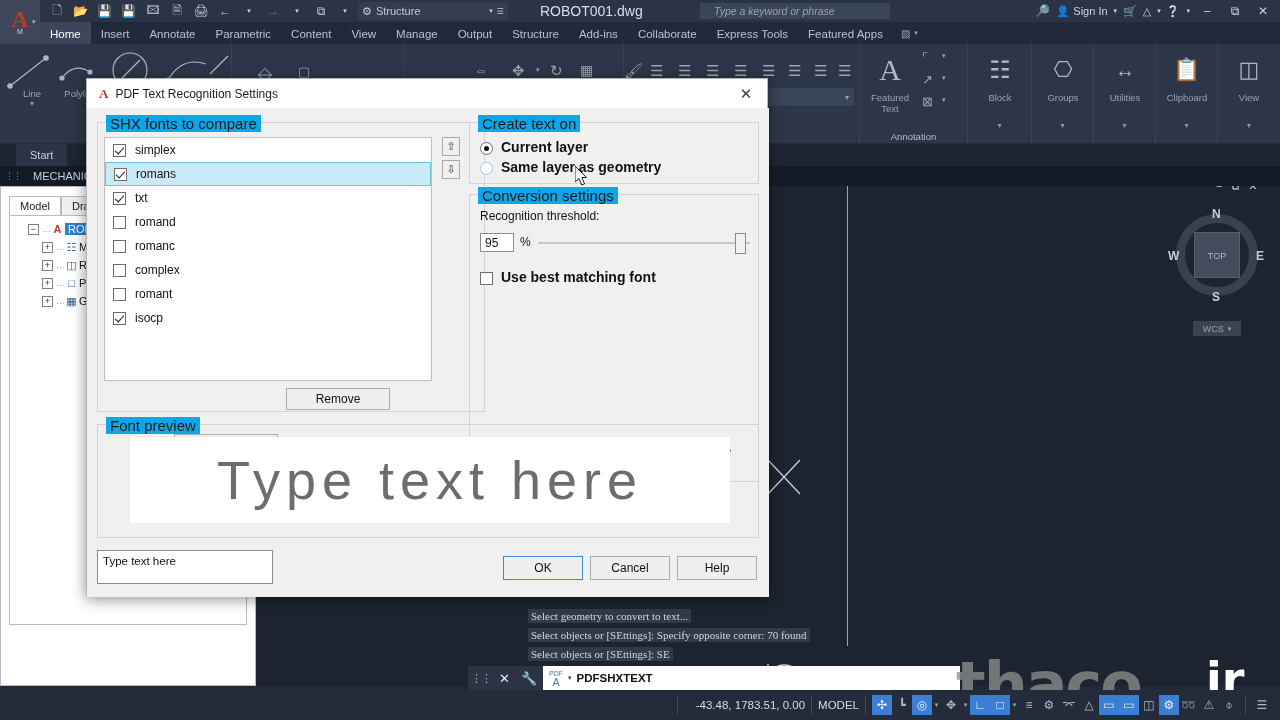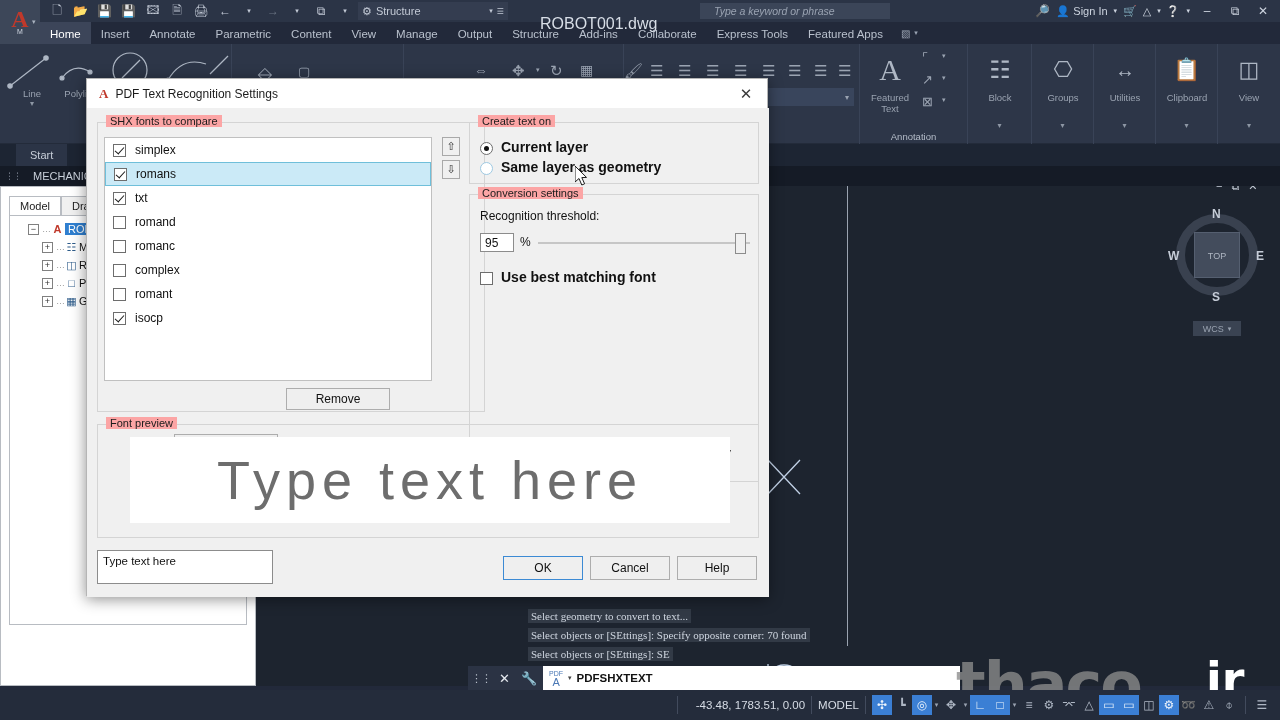--- a/index.html
+++ b/index.html
@@ -26,21 +26,21 @@
   .logo-a .glyph { color:#c0392b; font-size:24px; font-weight:bold; line-height:18px; font-family:"Liberation Serif", serif;}
   .logo-a .sub { color:#cfd6e0; font-size:7px; line-height:7px; }
   .logo-caret { position:absolute; left:32px; top:18px; color:#aab3c0; font-size:7px;}
 
   .qat { position:absolute; left:46px; top:0; height:22px; display:flex; align-items:center; gap:2px;}
   .qicon { width:22px; height:20px; display:flex; align-items:center; justify-content:center; color:#c3cad6; font-size:12px;}
   .wscombo {
     height:18px; background:#343d50; display:flex; align-items:center; gap:4px;
     padding:0 4px; color:#c3cad6; font-size:11px; min-width:150px;
   }
-  .title-doc { position:absolute; left:540px; top:15px; color:#d8dee7; font-size:16px;}
+  .title-doc { position:absolute; left:540px; top:3px; color:#d8dee7; font-size:14px;}
   .searchbox {
     position:absolute; left:700px; top:3px; width:190px; height:16px;
     background:#3b4558; color:#9aa3b2; font-size:10.5px; font-style:italic;
     display:flex; align-items:center; padding-left:14px;
   }
   .search-caret { position:absolute; left:703px; top:6px; color:#9aa3b2; font-size:8px;}
   .tb-right { position:absolute; right:0; top:0; height:22px; display:flex; align-items:center; gap:6px; padding-right:6px;}
   .tb-right .item { color:#cdd4df; font-size:11px; display:flex; align-items:center; gap:3px;}
   .wbtn { width:22px; height:22px; display:flex; align-items:center; justify-content:center; color:#cdd4df; font-size:12px;}
 
@@ -133,22 +133,22 @@
   }
   .dlg-title { height:29px; background:#ffffff; display:flex; align-items:center; padding-left:12px; gap:7px;}
   .dlg-title .al { color:#c0392b; font-size:13px; font-weight:bold; font-family:"Liberation Serif", serif;}
   .dlg-title .tt { font-size:12px; color:#1b1b1b;}
   .dlg-close { position:absolute; right:0; top:0; width:42px; height:29px; display:flex; align-items:center; justify-content:center; color:#3a3a3a; font-size:15px;}
 
   .dlg-body { position:absolute; left:0; top:29px; width:682px; height:489px; background:#f0f0f0;}
 
   .gbox { position:absolute; border:1px solid #d4d4d4; }
   .gbox > .legend {
-    position:absolute; top:-8px; left:8px; background:#fca5a5; padding:0 4px;
-    font-size:11px; color:#1b1b1b;
+    position:absolute; top:-8px; left:8px; background:#0ea5e9; padding:0 4px;
+    font-size:15px; color:#1b1b1b;
   }
 
   .listbox { position:absolute; background:#ffffff; border:1px solid #c0c0c0; overflow:hidden;}
   .lrow { height:24px; display:flex; align-items:center; padding-left:8px; font-size:12px; color:#111;}
   .lrow.sel { background:#cbeaf7; border:1px solid #6fbfda;}
   .cb { width:13px; height:13px; border:1px solid #6d6d6d; background:#fff; margin-right:9px; flex:none; position:relative;}
   .cb.checked::after {
     content:""; position:absolute; left:3px; top:0px; width:4px; height:8px;
     border:solid #1a1a1a; border-width:0 1.6px 1.6px 0; transform:rotate(42deg);
   }

